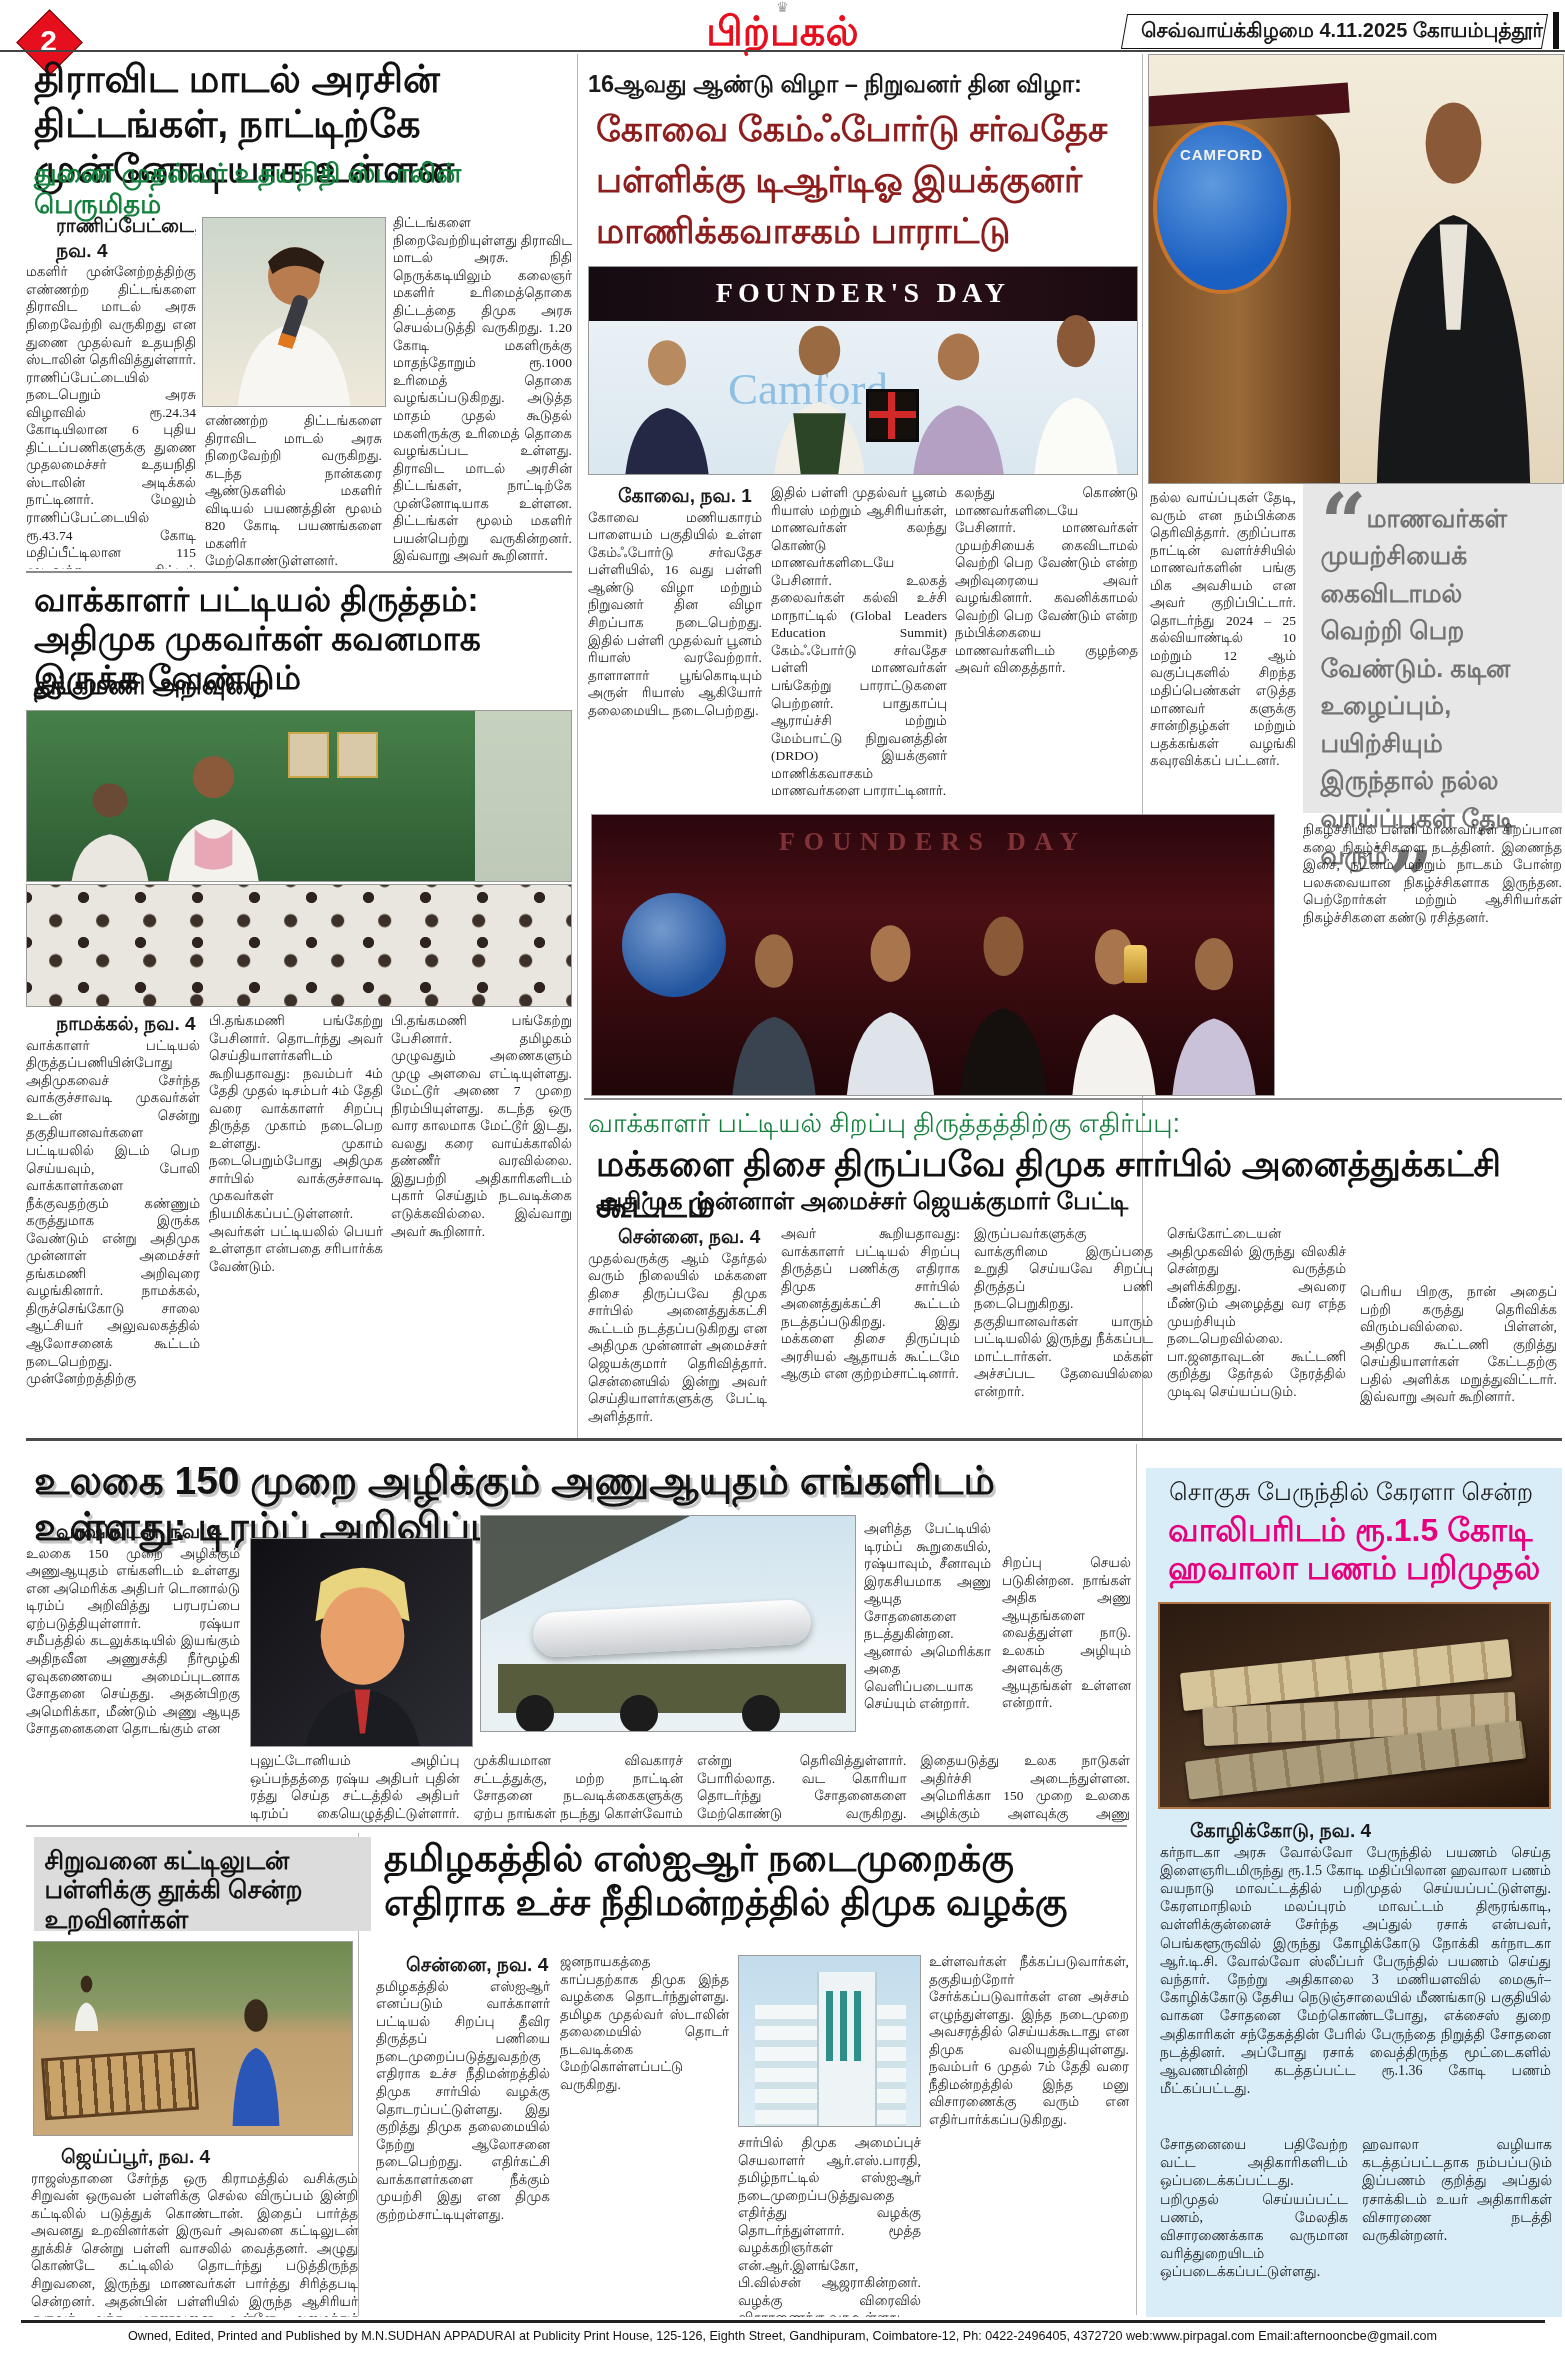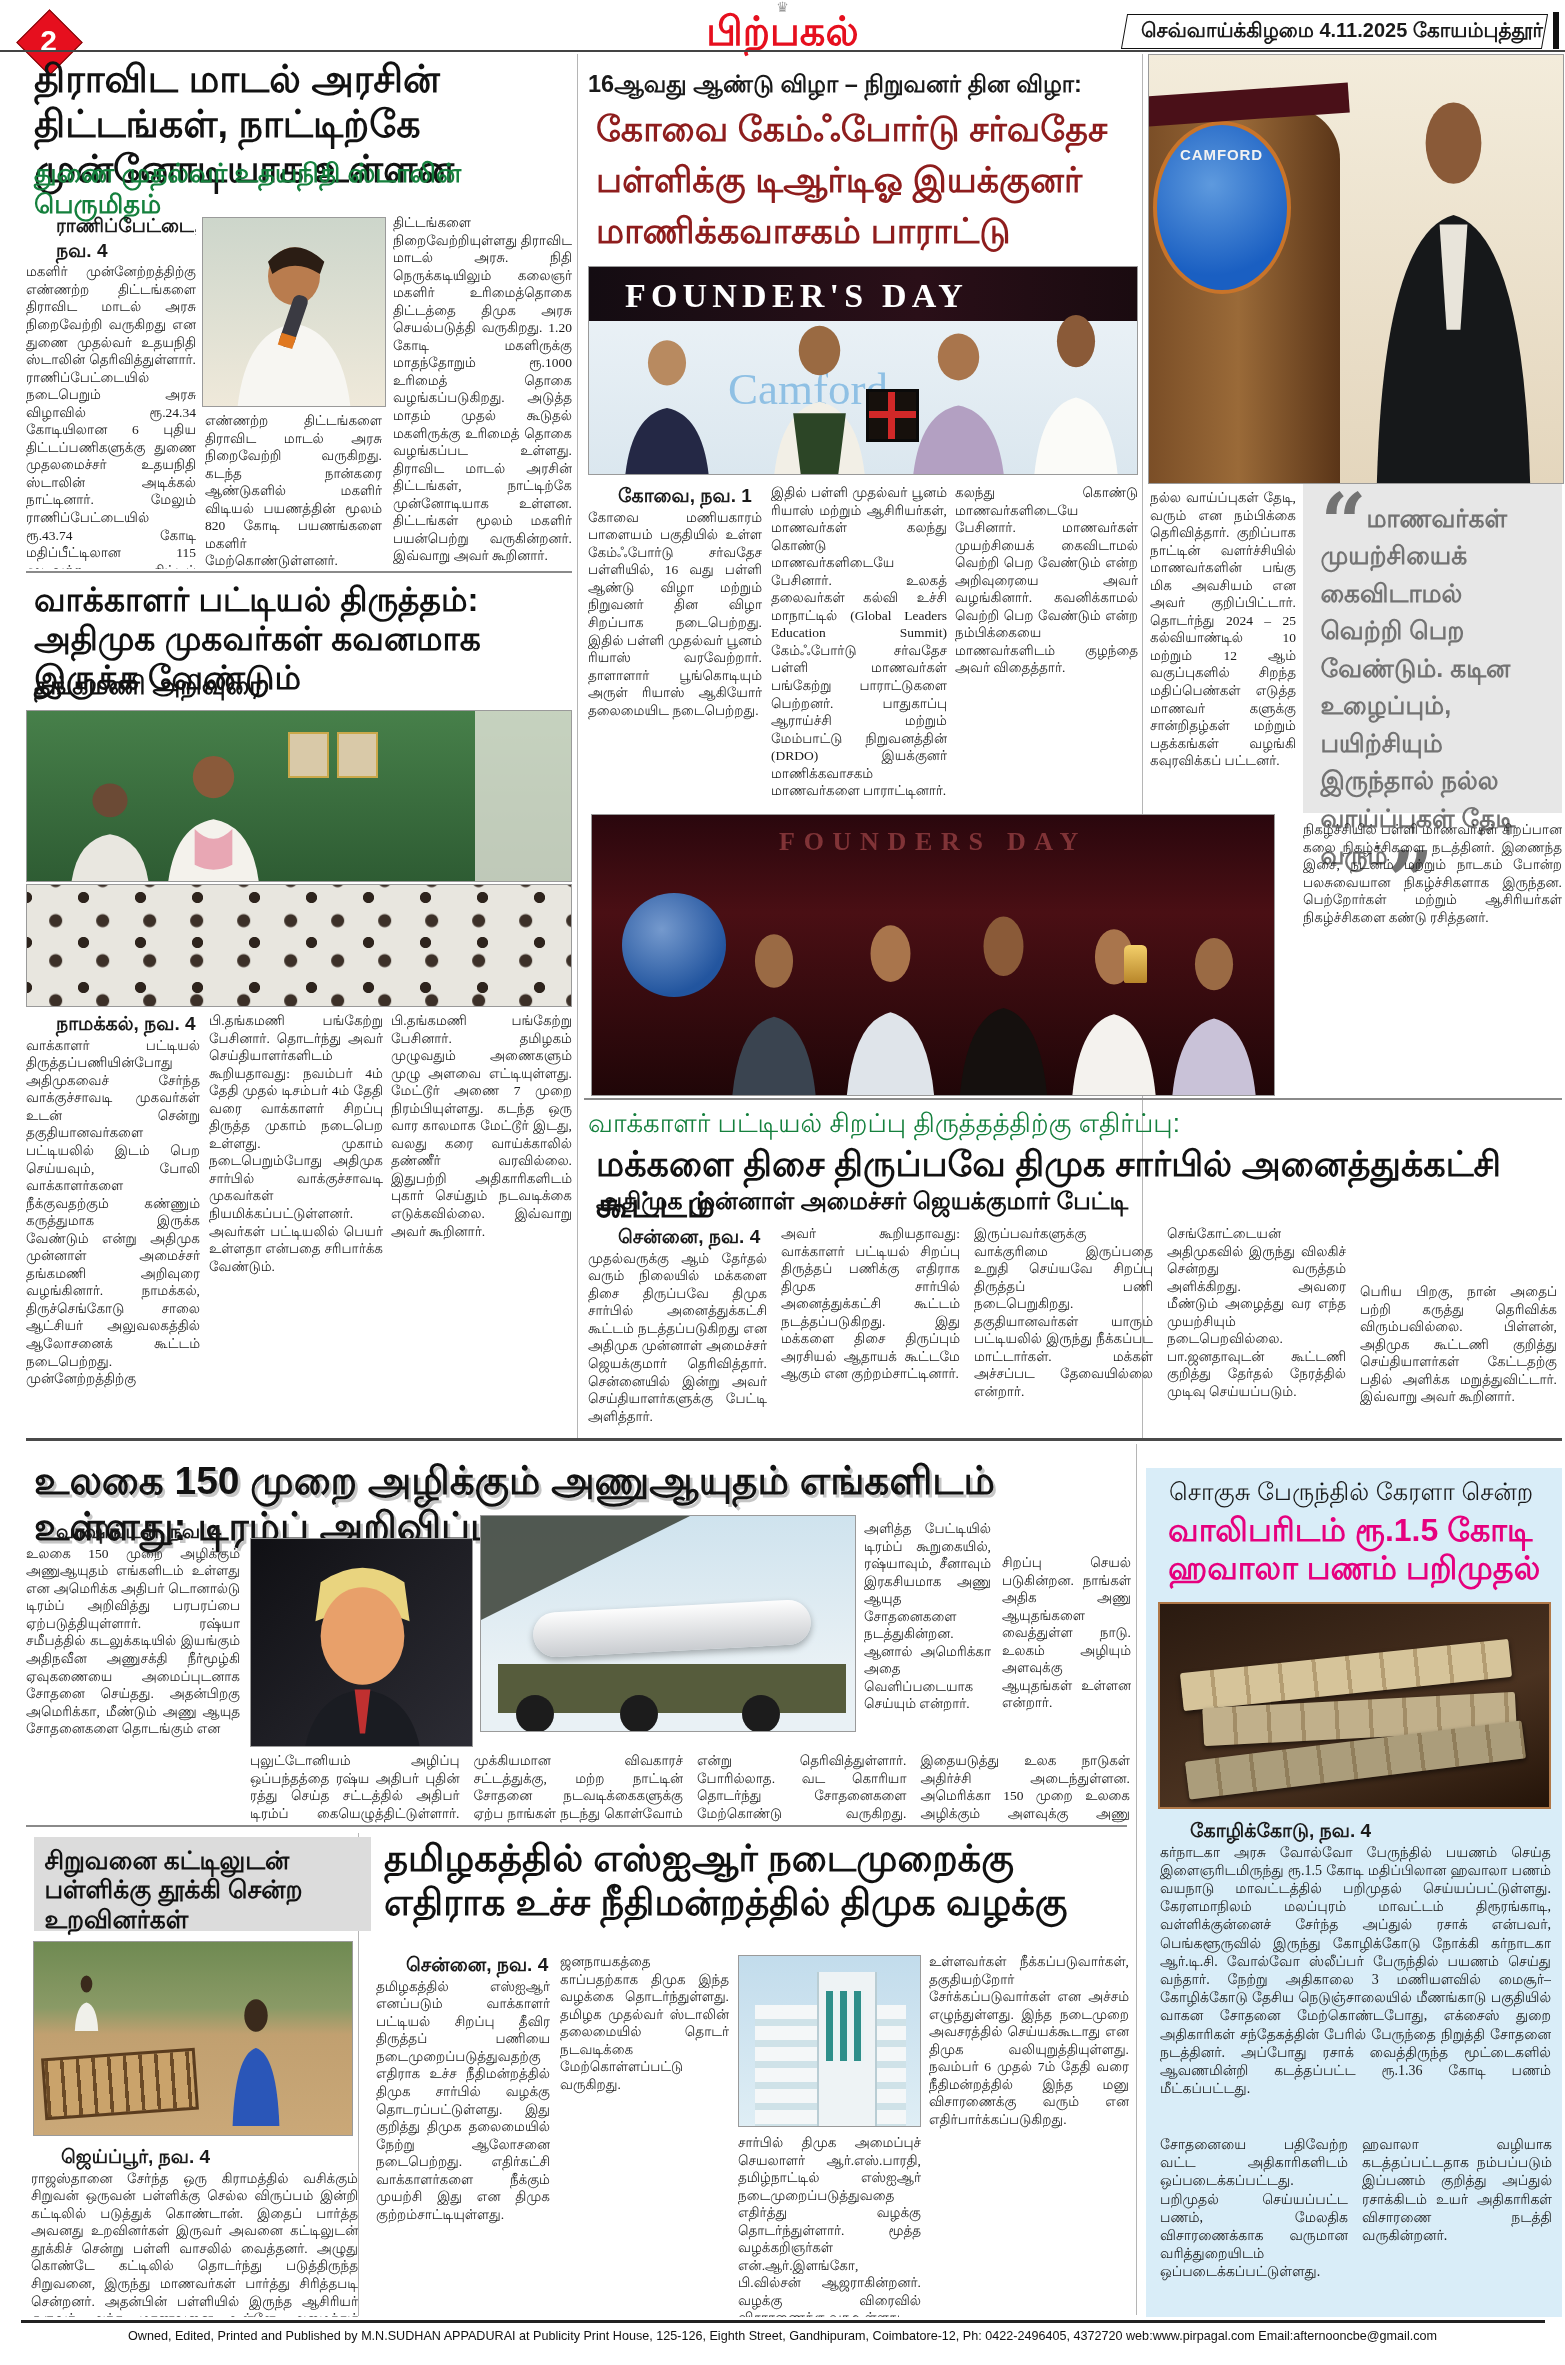--- a/index.html
+++ b/index.html
@@ -97,21 +97,21 @@
     <span>வாக்காளர் பட்டியல் திருத்தப்பணியின்போது அதிமுகவைச் சேர்ந்த வாக்குச்சாவடி முகவர்கள் உடன் சென்று தகுதியானவர்களை பட்டியலில் இடம் பெற செய்யவும், போலி வாக்காளர்களை நீக்குவதற்கும் கண்ணும் கருத்துமாக இருக்க வேண்டும் என்று அதிமுக முன்னாள் அமைச்சர் தங்கமணி அறிவுரை வழங்கினார். நாமக்கல், திருச்செங்கோடு சாலை ஆட்சியர் அலுவலகத்தில் ஆலோசனைக் கூட்டம் நடைபெற்றது. முன்னேற்றத்திற்கு</span>
   </div>
   <div class="abs bodytext" style="left:209px;top:1012px;width:174px;height:424px;">பி.தங்கமணி பங்கேற்று பேசினார். தொடர்ந்து அவர் செய்தியாளர்களிடம் கூறியதாவது: நவம்பர் 4ம் தேதி முதல் டிசம்பர் 4ம் தேதி வரை வாக்காளர் சிறப்பு திருத்த முகாம் நடைபெற உள்ளது. முகாம் நடைபெறும்போது அதிமுக சார்பில் வாக்குச்சாவடி முகவர்கள் நியமிக்கப்பட்டுள்ளனர். அவர்கள் பட்டியலில் பெயர் உள்ளதா என்பதை சரிபார்க்க வேண்டும்.</div>
   <div class="abs bodytext" style="left:391px;top:1012px;width:181px;height:424px;">பி.தங்கமணி பங்கேற்று பேசினார். தமிழகம் முழுவதும் அணைகளும் முழு அளவை எட்டியுள்ளது. மேட்டூர் அணை 7 முறை நிரம்பியுள்ளது. கடந்த ஒரு வார காலமாக மேட்டூர் இடது, வலது கரை வாய்க்காலில் தண்ணீர் வரவில்லை. இதுபற்றி அதிகாரிகளிடம் புகார் செய்தும் நடவடிக்கை எடுக்கவில்லை. இவ்வாறு அவர் கூறினார்.</div>
 
   <div class="abs kicker" style="left:588px;top:71px;width:550px;font-size:23.5px;font-weight:bold;">16ஆவது ஆண்டு விழா – நிறுவனர் தின விழா:</div>
   <div class="abs hl maroon" style="left:588px;top:104px;width:553px;font-size:35px;line-height:1.45;">கோவை கேம்ஃபோர்டு சர்வதேச பள்ளிக்கு டிஆர்டிஓ இயக்குனர் மாணிக்கவாசகம் பாராட்டு</div>
 
   <div class="photo" style="left:588px;top:266px;width:550px;height:209px;background:linear-gradient(180deg,#eef4f8,#dbe7ef);">
     <div class="abs" style="left:0;top:0;width:100%;height:54px;background:linear-gradient(90deg,#140c12,#2a0f18 60%,#1a0b10);"></div>
-    <div class="abs photo-label" style="left:0;top:10.4px;width:100%;text-align:left;font-size:34px;padding-left:36px;">FOUNDER'S DAY</div>
+    <div class="abs photo-label" style="left:0;top:10.4px;width:100%;text-align:center;font-size:28px;">FOUNDER'S DAY</div>
     <div class="abs" style="left:139px;top:96px;font-family:'Liberation Serif',serif;font-size:45px;color:#8fc0e4;">Camford</div>
     <svg class="person" style="left:26px;width:104px;height:139px;" viewBox="0 0 60 80" preserveAspectRatio="none">
       <ellipse cx="30" cy="16" rx="11" ry="13" fill="#b88a60"></ellipse>
         <path d="M6 80 Q10 46 30 42 Q50 46 54 80 Z" fill="#242845"></path>
     </svg>
     <svg class="person" style="left:174px;width:113px;height:152px;" viewBox="0 0 60 80" preserveAspectRatio="none">
       <ellipse cx="30" cy="15" rx="11" ry="13" fill="#9a6a42"></ellipse>
         <path d="M6 80 Q10 46 30 42 Q50 46 54 80 Z" fill="#f2efe6"></path>
         <path d="M16 48 L44 48 L40 80 L20 80 Z" fill="#2c4526"></path>
     </svg>

